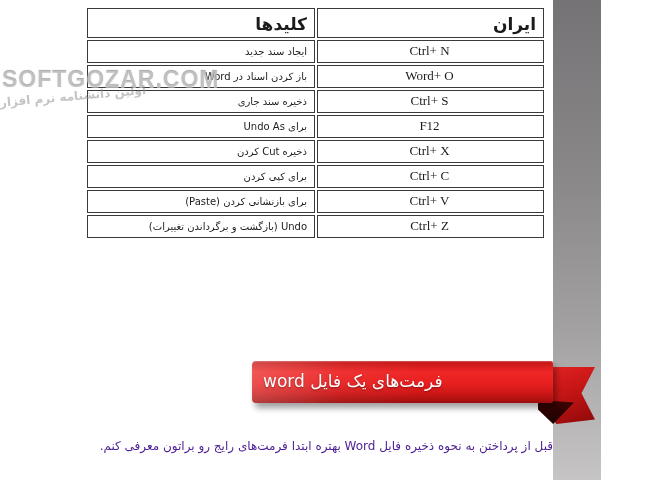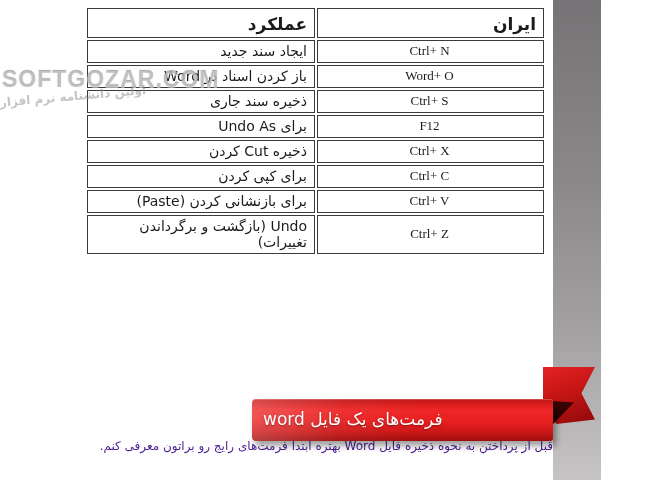--- a/index.html
+++ b/index.html
@@ -83,21 +83,21 @@
   table.shortcuts td { height: 23px; }
   td.keys {
     direction: ltr;
     text-align: center;
     font-family: "Liberation Serif", serif;
     font-size: 13px;
     vertical-align: top;
     padding-top: 4px;
   }
   td.action {
-    font-size: 14px;
+    font-size: 10px;
     text-align: right;
   }
   tr.tall td.action { text-align: justify; text-align-last: right; line-height: 21px; }
   tr.tall td { height: 48px; }
 
   
   .ribbon { position: absolute; left: 0; top: 0; z-index: 3; }
   .ribbon-tail {
     position: absolute;
     left: 543px; top: 367px;
@@ -126,21 +126,20 @@
     box-shadow: 3px 5px 6px rgba(0,0,0,0.38), inset 0 1px 1px rgba(255,255,255,0.25);
     color: #ffffff;
     direction: rtl;
     text-align: left;
     font-size: 17px;
     line-height: 41px;
     padding-left: 11px;
     white-space: nowrap;
     text-shadow: 0 1px 2px rgba(0,0,0,0.35);
     z-index: 5;
-    margin-top: 38px;
   }
 
   
   .paragraph {
     position: absolute;
     left: 75px; top: 436px;
     width: 478px;
     z-index: 2;
     direction: rtl;
     text-align: justify;
@@ -160,21 +159,21 @@
 </div>
 
 <table class="shortcuts">
   <colgroup>
       <col class="c-keys">
       <col class="c-action">
     </colgroup>
   <tbody>
       <tr>
     <th>ایران</th>
-    <th>عملکرد</th>
+    <th>کلیدها</th>
   </tr>
   <tr>
     <td class="keys">Ctrl+ N</td>
     <td class="action">ایجاد سند جدید</td>
   </tr>
   <tr>
     <td class="keys">Word+ O</td>
     <td class="action">باز کردن اسناد در Word</td>
   </tr>
   <tr>

